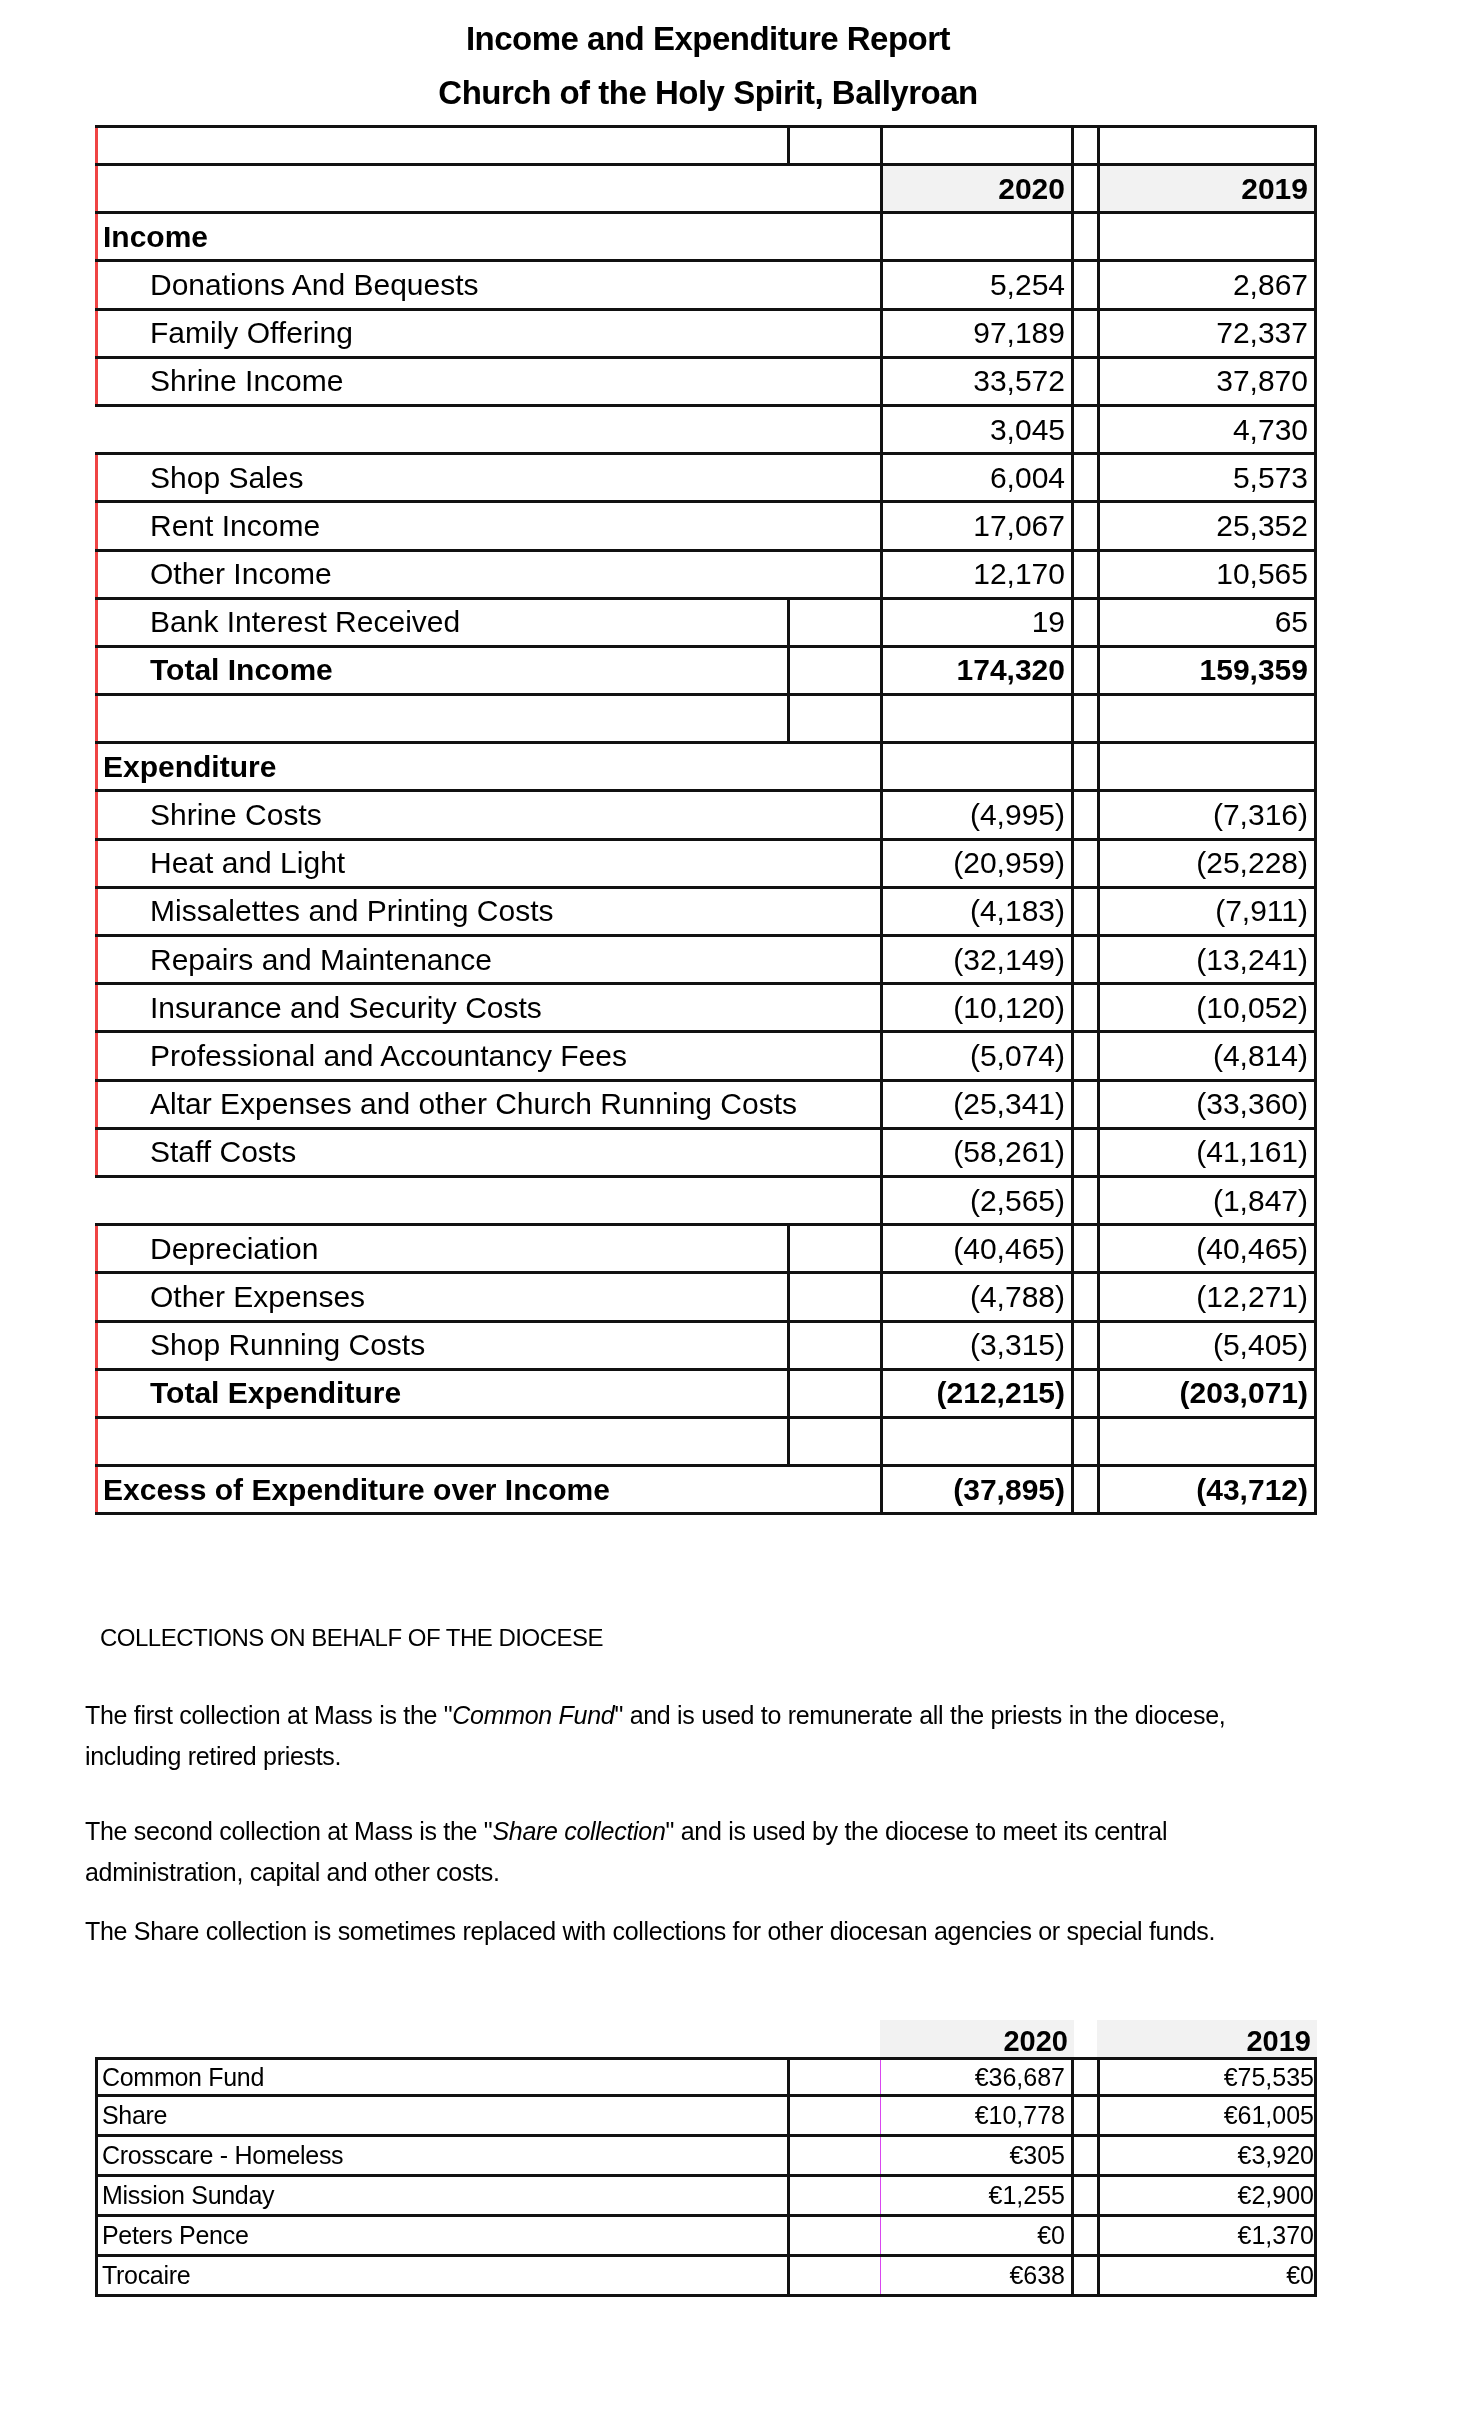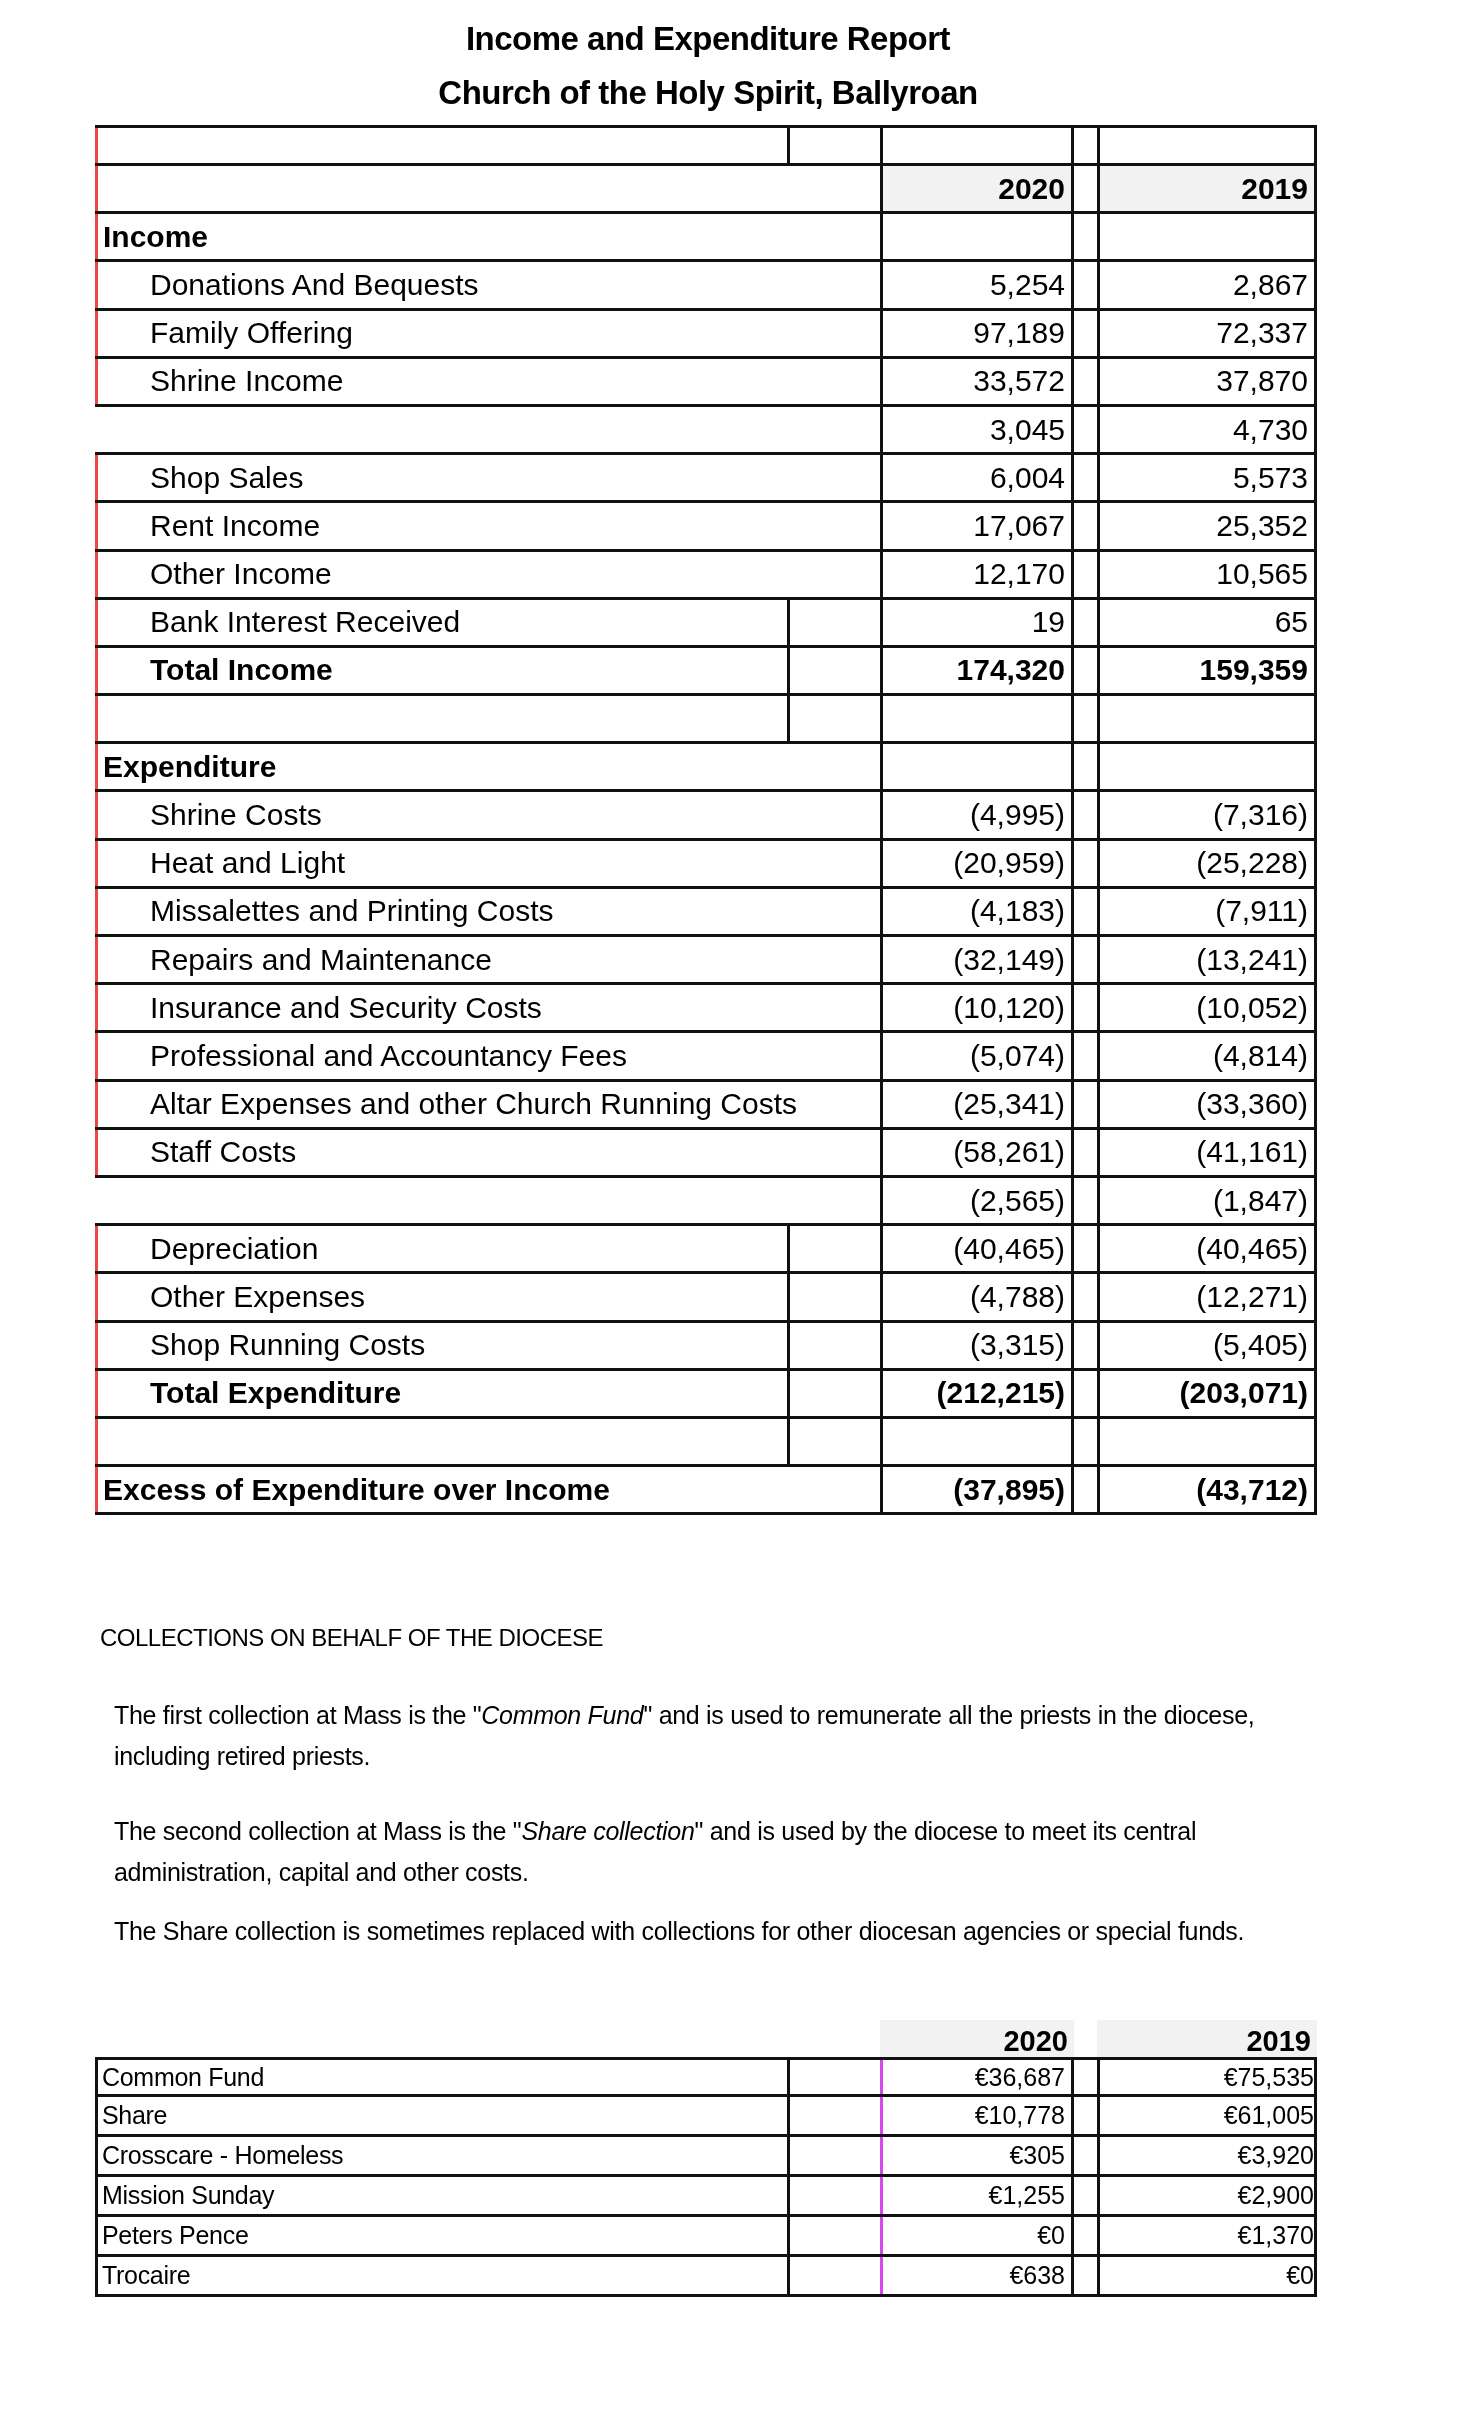--- a/index.html
+++ b/index.html
@@ -17,35 +17,35 @@
   .cell { position:absolute; top:0; bottom:0; box-sizing:border-box; display:flex; align-items:center; }
   .c-label { left:0; width:785px; border-left:3px solid #ef4444; padding-left:5px; font-size:30px; white-space:nowrap; }
   .c-label.indent { padding-left:52px; }
   .c-div { left:692px; width:93px; border-left:3px solid #111; }
   .c-2020 { left:785px; width:194px; border-left:3px solid #111; border-right:3px solid #111; justify-content:flex-end; padding-right:6px; font-size:30px; }
   .c-2019 { left:1002px; width:220px; border-left:3px solid #111; border-right:3px solid #111; justify-content:flex-end; padding-right:6px; font-size:30px; }
   .shade { background:#f2f2f2; }
   .bold { font-weight:bold; }
 
   .sec-head { position:absolute; left:100px; top:1624px; font-size:24px; font-weight:normal; letter-spacing:-0.5px; }
-  .para { position:absolute; left:114px; width:1230px; font-size:25px; line-height:41px; letter-spacing:-0.3px; }
+  .para { position:absolute; left:85px; width:1230px; font-size:25px; line-height:41px; letter-spacing:-0.3px; }
   #p1 { top:1695px; } #p2 { top:1811px; } #p3 { top:1911px; }
   .para i { font-style:italic; }
 
   .ctab-head { position:absolute; top:2020px; height:38px; background:#f2f2f2; font-size:29px; font-weight:bold;
                display:flex; align-items:flex-end; justify-content:flex-end; padding-right:6px; box-sizing:border-box; }
   #ch2020 { left:880px; width:194px; }
   #ch2019 { left:1097px; width:220px; }
   .ctab { position:absolute; left:95px; top:2057px; width:1222px; }
   .crow { position:relative; height:40px; border-bottom:3px solid #111; box-sizing:border-box; }
   .ctab .crow:first-child { border-top:3px solid #111; }
   .cc { position:absolute; top:0; bottom:0; box-sizing:border-box; display:flex; align-items:center; font-size:25px; }
   .cc-label { left:0; width:692px; border-left:3px solid #111; padding-left:4px; letter-spacing:-0.3px; }
   .cc-div { left:692px; width:93px; border-left:3px solid #111; }
-  .cc-2020 { left:785px; width:194px; border-left:3px solid #d946ef; border-right:3px solid #111; justify-content:flex-end; padding-right:6px; }
+  .cc-2020 { left:785px; width:194px; border-left:1px solid #d946ef; border-right:3px solid #111; justify-content:flex-end; padding-right:6px; }
   .cc-2019 { left:1002px; width:220px; border-left:3px solid #111; border-right:3px solid #111; justify-content:flex-end; }
 </style>
 </head>
 <body>
 
 <div class="title" id="t1">Income and Expenditure Report</div>
 <div class="title" id="t2">Church of the Holy Spirit, Ballyroan</div>
 
 <div class="grid" id="grid">
     <div class="row r-head">

